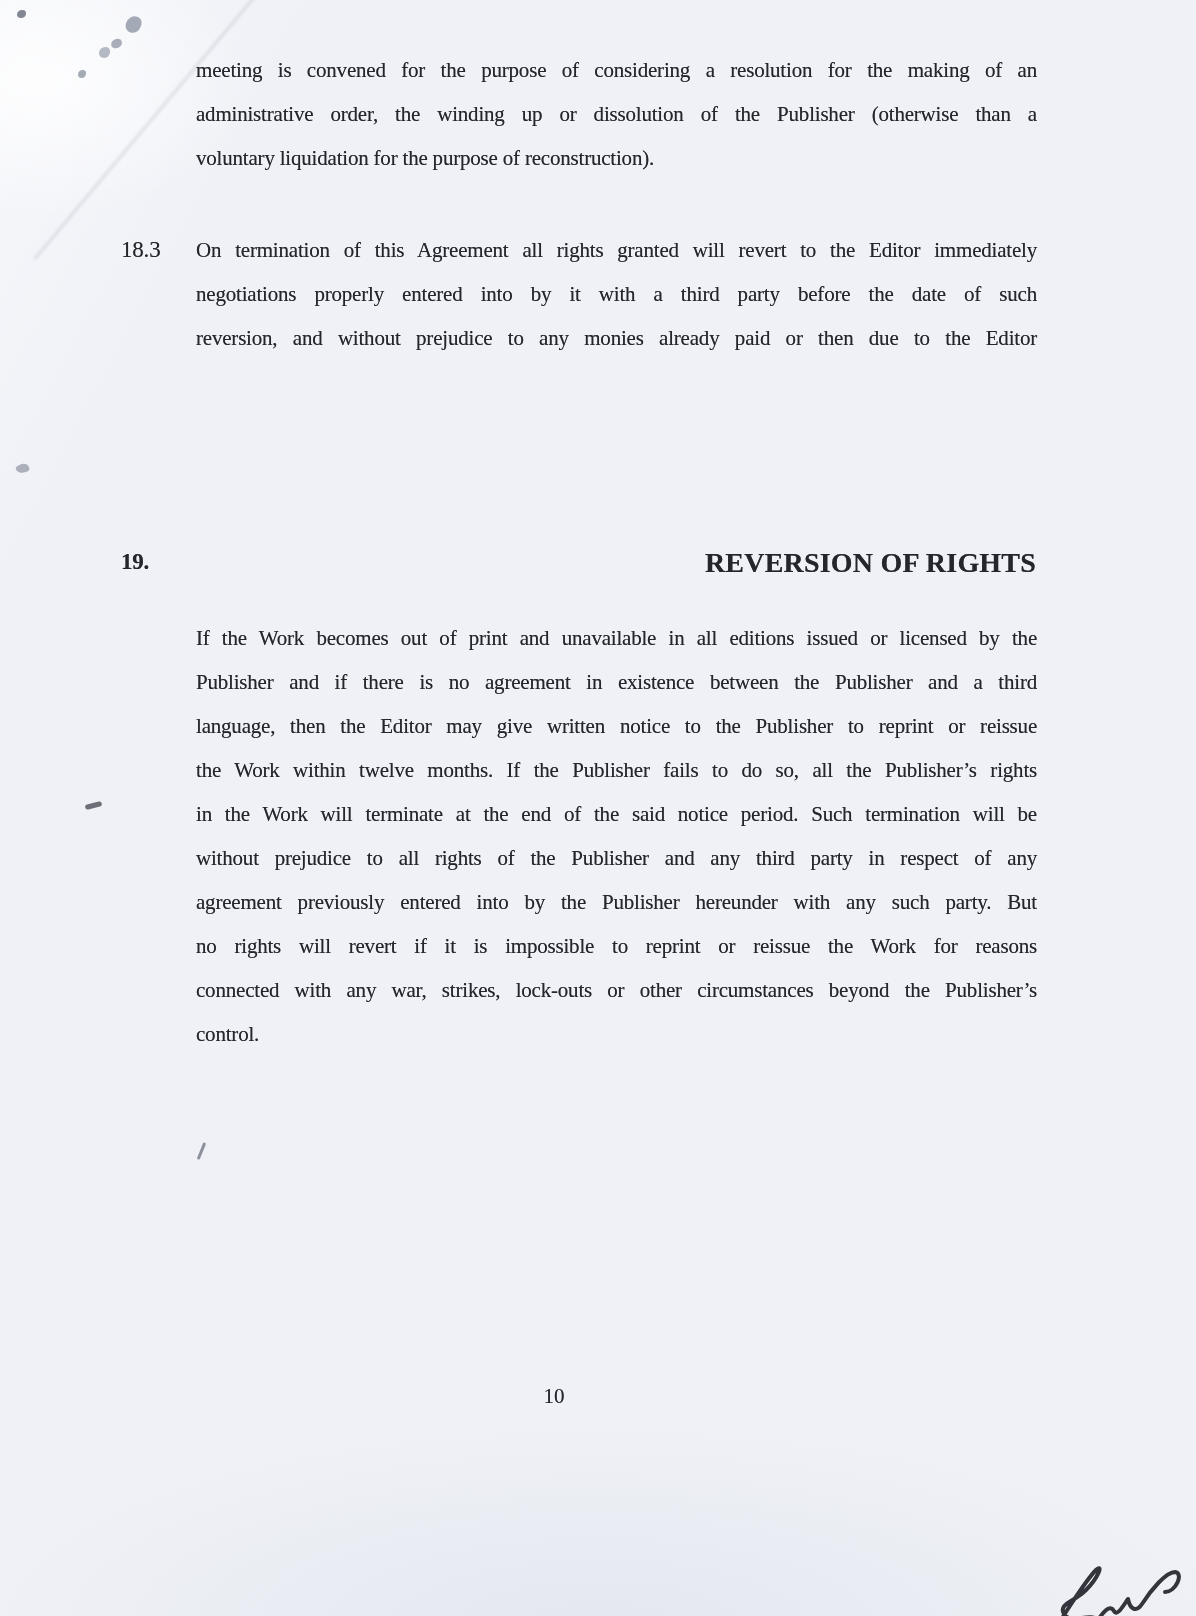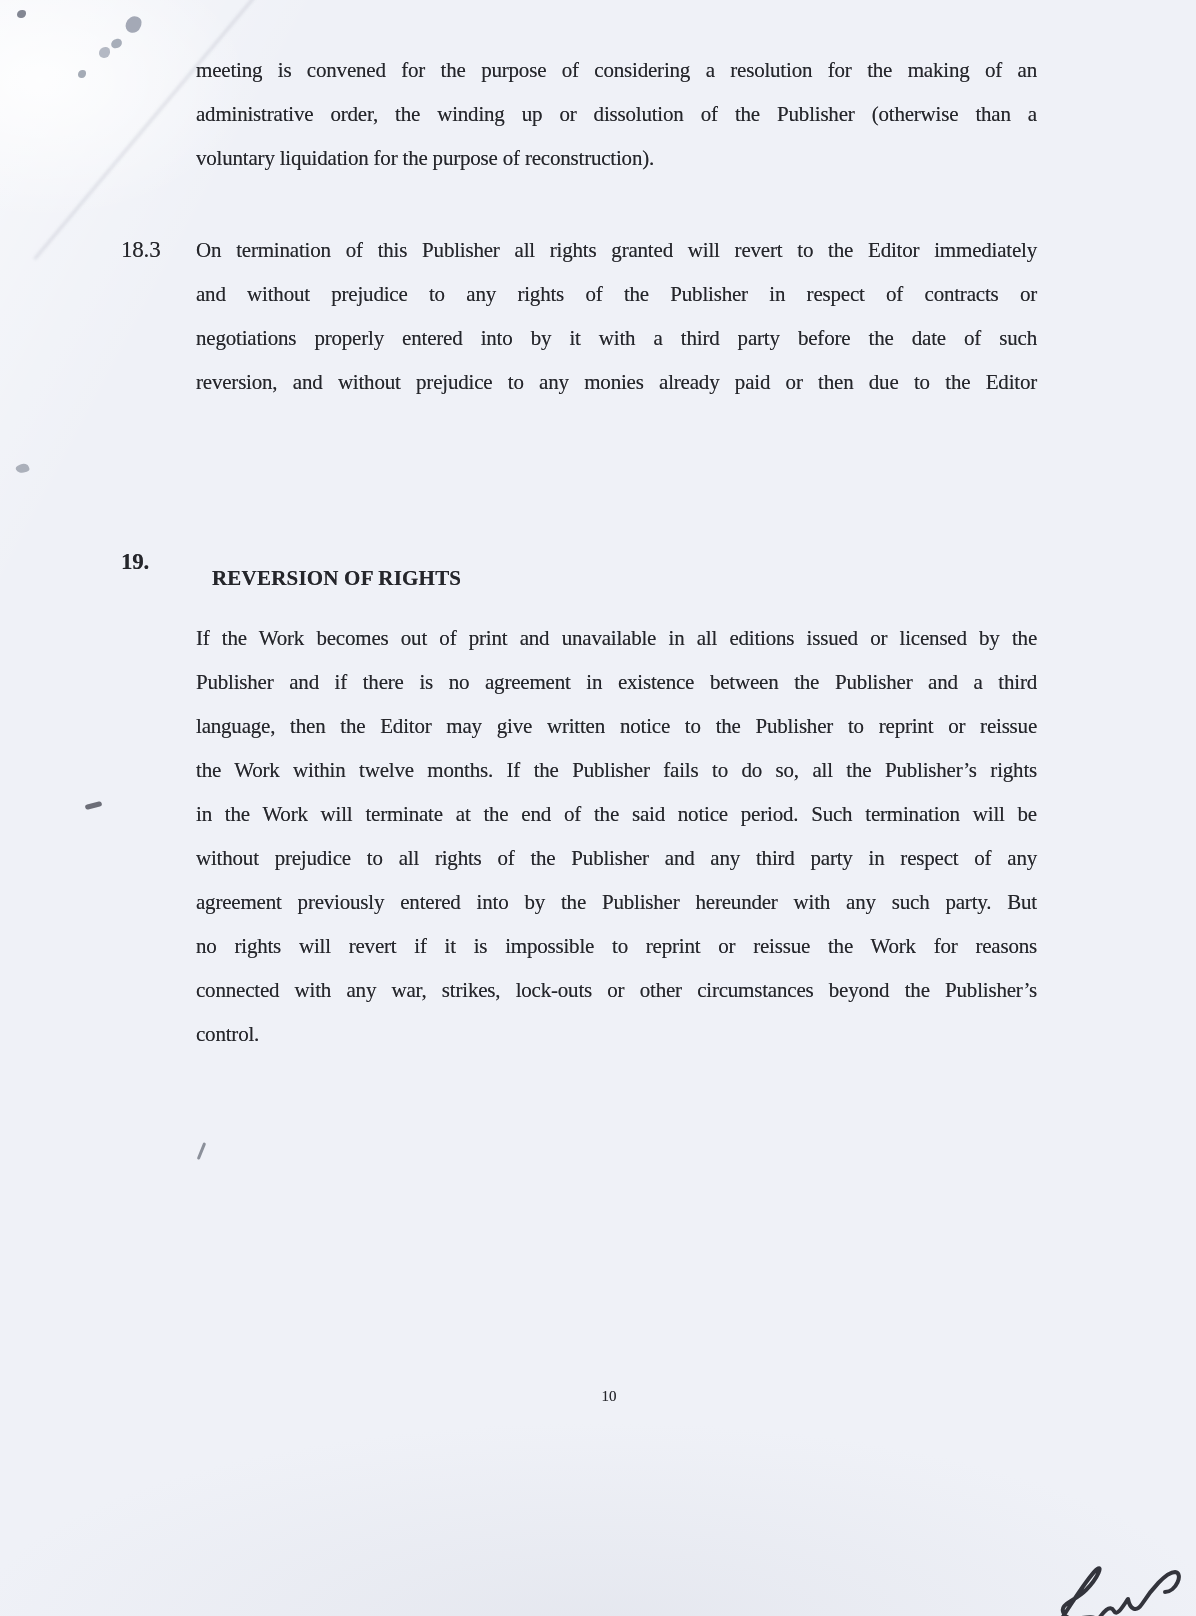--- a/index.html
+++ b/index.html
@@ -70,37 +70,38 @@
     text-shadow: 0 0 0.5px rgba(37,38,43,0.55);
   }
   .ln.j {
     text-align: justify;
     text-align-last: justify;
   }
   .ln.e {
     text-align: left;
   }
   .heading {
-    margin: 16px;
+    margin: 1px;
     height: 44px;
     line-height: 44px;
-    font-size: 21px;
+    font-size: 28px;
     font-weight: bold;
     letter-spacing: 0.2px;
     text-shadow: 0 0 0.5px rgba(37,38,43,0.6);
+    text-align: right;
   }
   .pagenum {
     position: absolute;
-    left: 573px;
+    left: 518px;
     top: 1374px;
     width: 72px;
     height: 44px;
     line-height: 44px;
     text-align: center;
-    font-size: 15px;
+    font-size: 21px;
     text-shadow: 0 0 0.5px rgba(37,38,43,0.5);
   }
   .signature {
     position: absolute;
     left: 1018px;
     top: 1540px;
     width: 178px;
     height: 100px;
   }
   .artifact {
@@ -130,22 +131,21 @@
     <div class="textcol">
       <div class="ln j">meeting is convened for the purpose of considering a resolution for the making of an</div>
       <div class="ln j">administrative order, the winding up or dissolution of the Publisher (otherwise than a</div>
       <div class="ln e">voluntary liquidation for the purpose of reconstruction).</div>
     </div>
   </section>
 
   <section class="sec" style="top:228px;">
     <span class="num">18.3</span>
     <div class="textcol">
-      <div class="ln j">On termination of this Publisher all rights granted will revert to the Editor immediately</div>
-      <div class="ln j">and without prejudice to any rights of the Publisher in respect of contracts or</div>
+      <div class="ln j">On termination of this Agreement all rights granted will revert to the Editor immediately</div>
       <div class="ln j">negotiations properly entered into by it with a third party before the date of such</div>
       <div class="ln j">reversion, and without prejudice to any monies already paid or then due to the Editor</div>
     </div>
   </section>
 
   <section class="sec" style="top:540px;">
     <span class="num bold">19.</span>
     <div class="textcol">
       <h2 class="heading">REVERSION OF RIGHTS</h2>
     </div>

